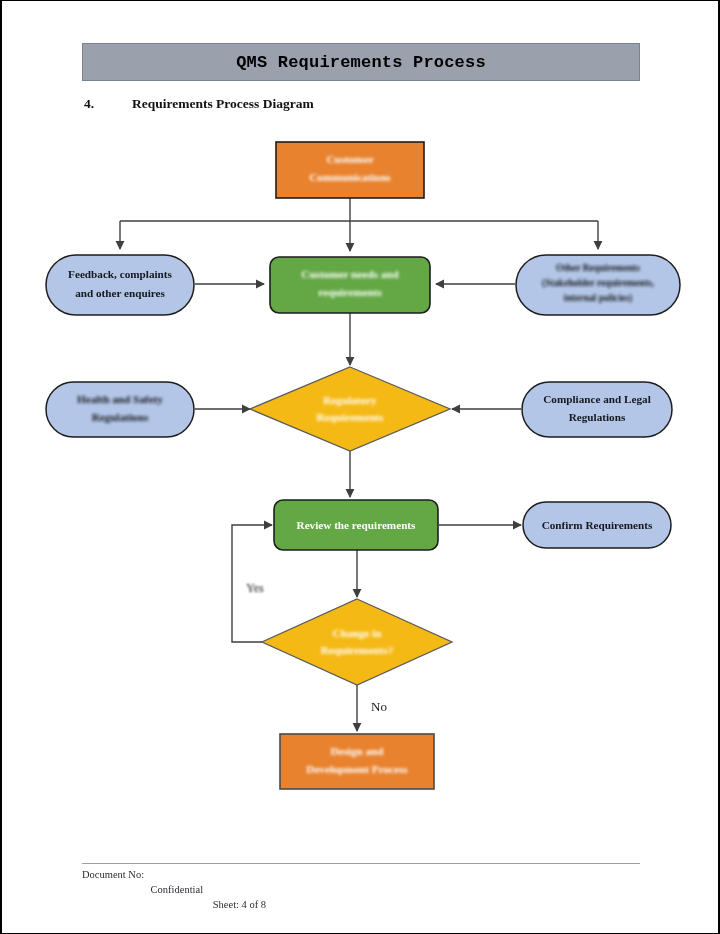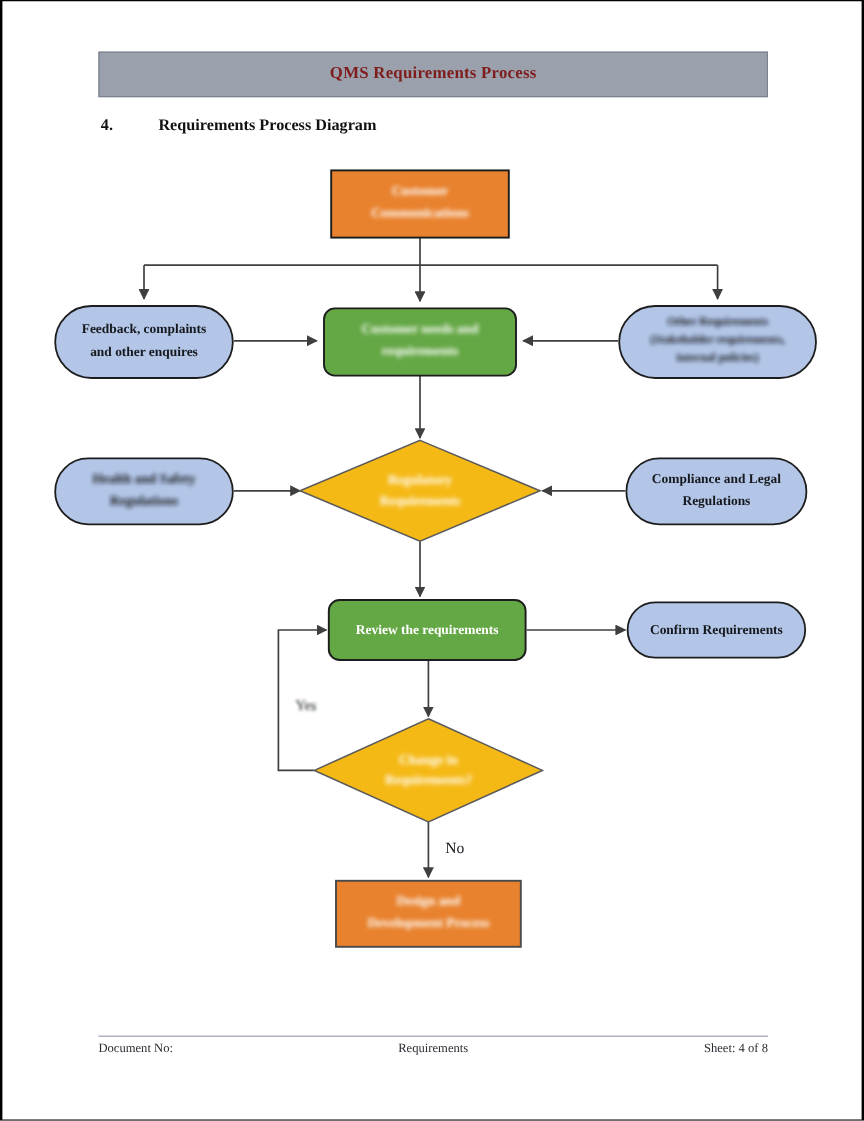--- a/index.html
+++ b/index.html
@@ -32,25 +32,25 @@
     width: 558px;
     height: 38px;
     background: #9aa0ac;
     border: 1px solid #7b8290;
     box-sizing: border-box;
     display: flex;
     align-items: center;
     justify-content: center;
   }
   #title-banner .title-text {
-    color: #7f1d1d;
-    font-size: 14px;
+    color: #000000;
+    font-size: 17px;
     font-weight: bold;
     letter-spacing: 0.2px;
-    font-family: Liberation Serif, serif;
+    font-family: Liberation Mono, monospace;
   }
   
   #section-heading {
     position: absolute;
     left: 82px;
     top: 95px;
     width: 520px;
     font-size: 13.5px;
     font-weight: bold;
     color: #111111;
@@ -108,20 +108,21 @@
     border-top: 1px solid #9aa0ac;
     padding-top: 3px;
     font-family: "Liberation Serif", serif;
     font-size: 10.5px;
     color: #2a2d33;
   }
   #footer .frow {
     display: flex;
     justify-content: space-between;
     line-height: 15px;
+    flex-direction: column;
   }
   #footer .fleft { text-align: left; width: 33%; }
   #footer .fcenter { text-align: center; width: 34%; }
   #footer .fright { text-align: right; width: 33%; }
 </style>
 </head>
 <body>
 
 <div id="page">
 
@@ -258,18 +259,18 @@
       <g class="blur-mild">
         <text class="edgelabel" x="253" y="466">Yes</text>
       </g>
       <text class="edgelabel" x="377" y="585" style="font-size:13px">No</text>
     </svg>
   </div>
 
   <div id="footer">
     <div class="frow">
       <span class="fleft">Document No:</span>
-      <span class="fcenter">Requirements</span>
+      <span class="fcenter">Confidential</span>
       <span class="fright">Sheet: 4 of 8</span>
     </div>
   </div>
 
 </div>
 
 </body></html>

